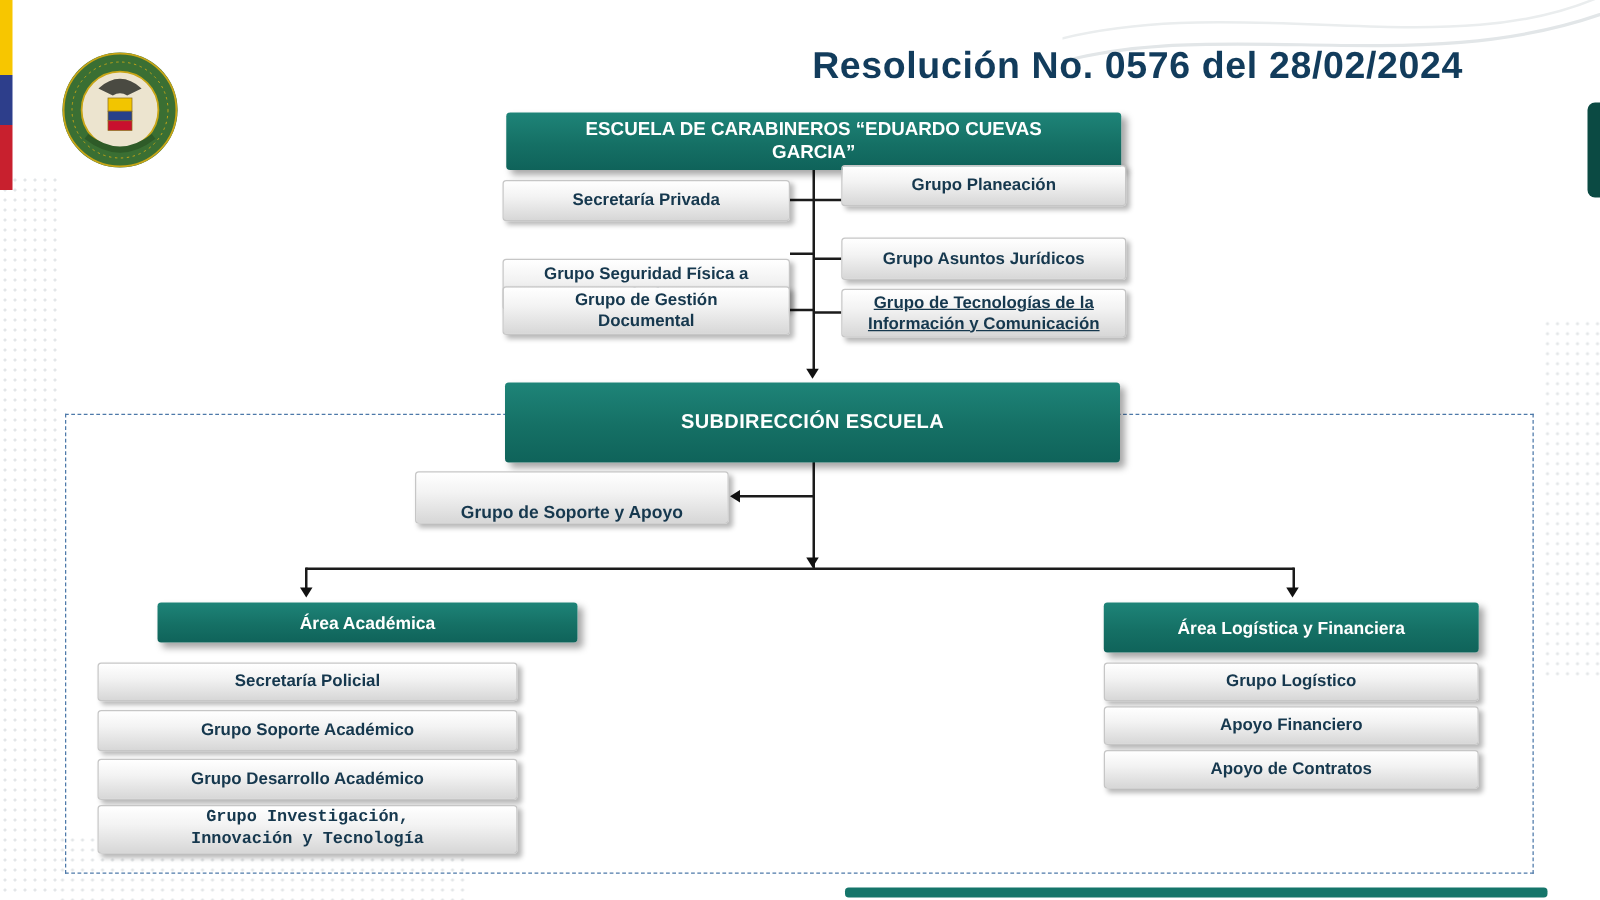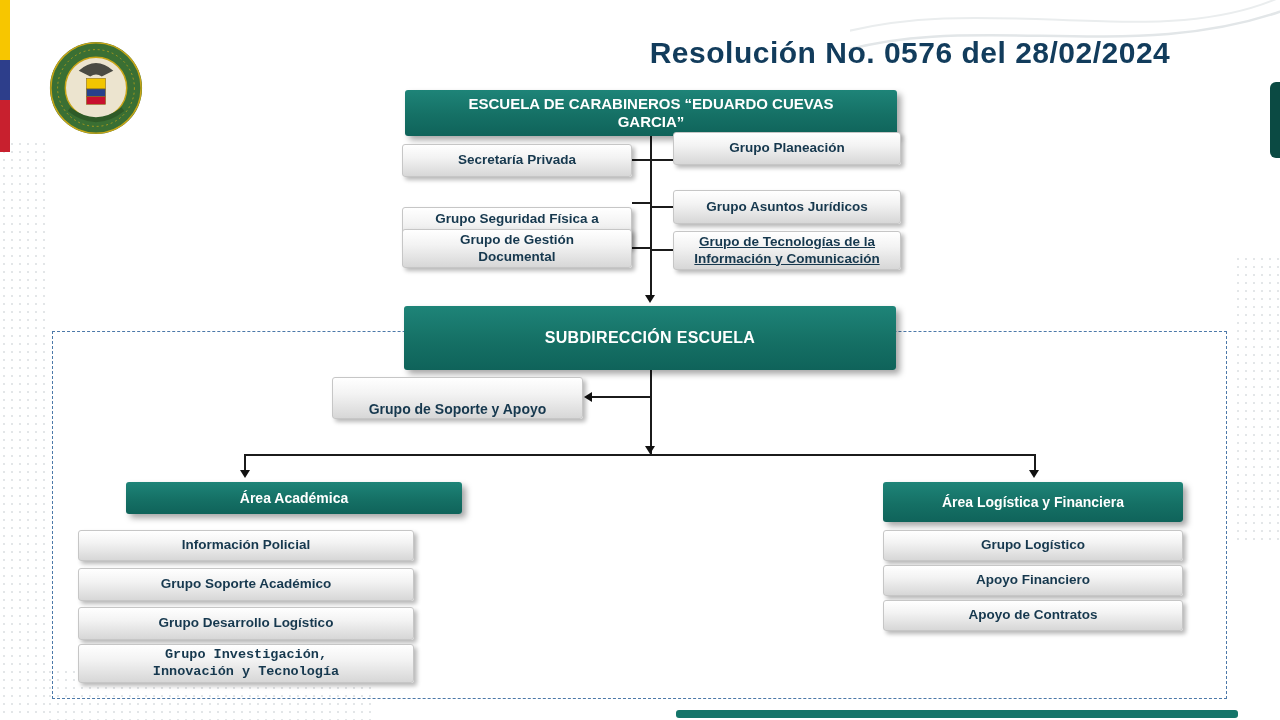--- a/index.html
+++ b/index.html
@@ -160,27 +160,27 @@
 </div>
 
 <div class="gray-box" style="left:332px; top:377px; width:251px; height:42px; font-size:14px;align-items:flex-end;">
   <span>Grupo de Soporte y Apoyo</span>
 </div>
 
 <div class="teal-box" style="left:78px; top:482px; width:336px; height:32px; font-size:14px;margin-left:48px;">
   <span>Área Académica</span>
 </div>
 <div class="gray-box" style="left:78px; top:530px; width:336px; height:31px; font-size:13.5px;">
-  <span>Información Policial</span>
+  <span>Secretaría Policial</span>
 </div>
 <div class="gray-box" style="left:78px; top:568px; width:336px; height:33px; font-size:13.5px;">
   <span>Grupo Soporte Académico</span>
 </div>
 <div class="gray-box" style="left:78px; top:607px; width:336px; height:33px; font-size:13.5px;">
-  <span>Grupo Desarrollo Logístico</span>
+  <span>Grupo Desarrollo Académico</span>
 </div>
 <div class="gray-box" style="left:78px; top:644px; width:336px; height:39px; font-size:13.5px;font-family:Liberation Mono, monospace;">
   <span style="max-width:250px;">Grupo Investigación, Innovación y Tecnología</span>
 </div>
 
 <div class="teal-box" style="left:883px; top:482px; width:300px; height:40px; font-size:14px;">
   <span>Área Logística y Financiera</span>
 </div>
 <div class="gray-box" style="left:883px; top:530px; width:300px; height:31px; font-size:13.5px;">
   <span>Grupo Logístico</span>

